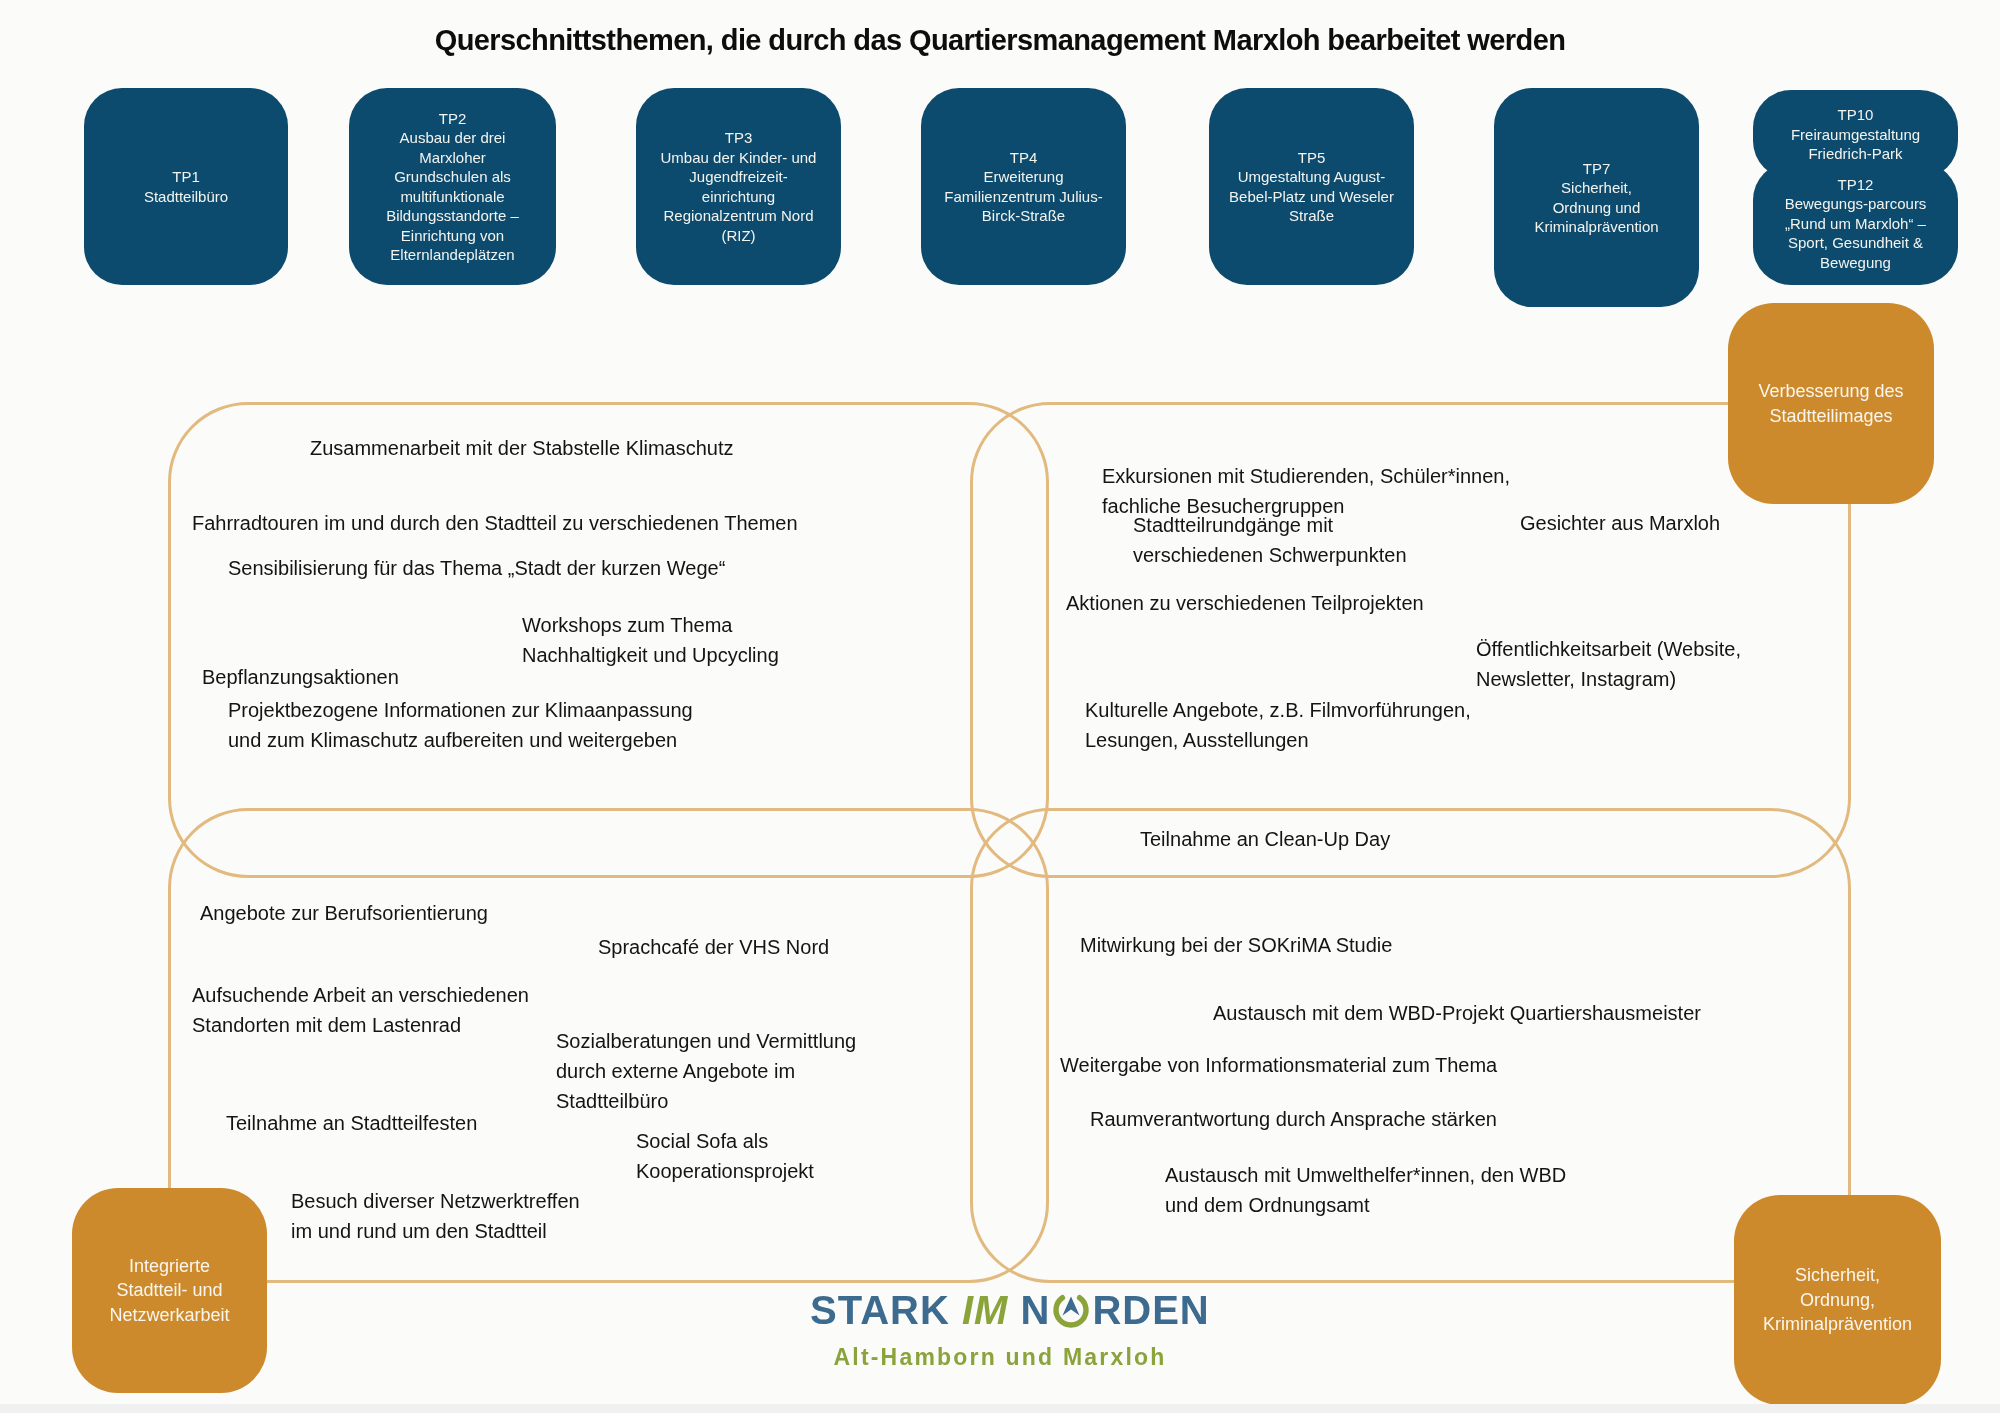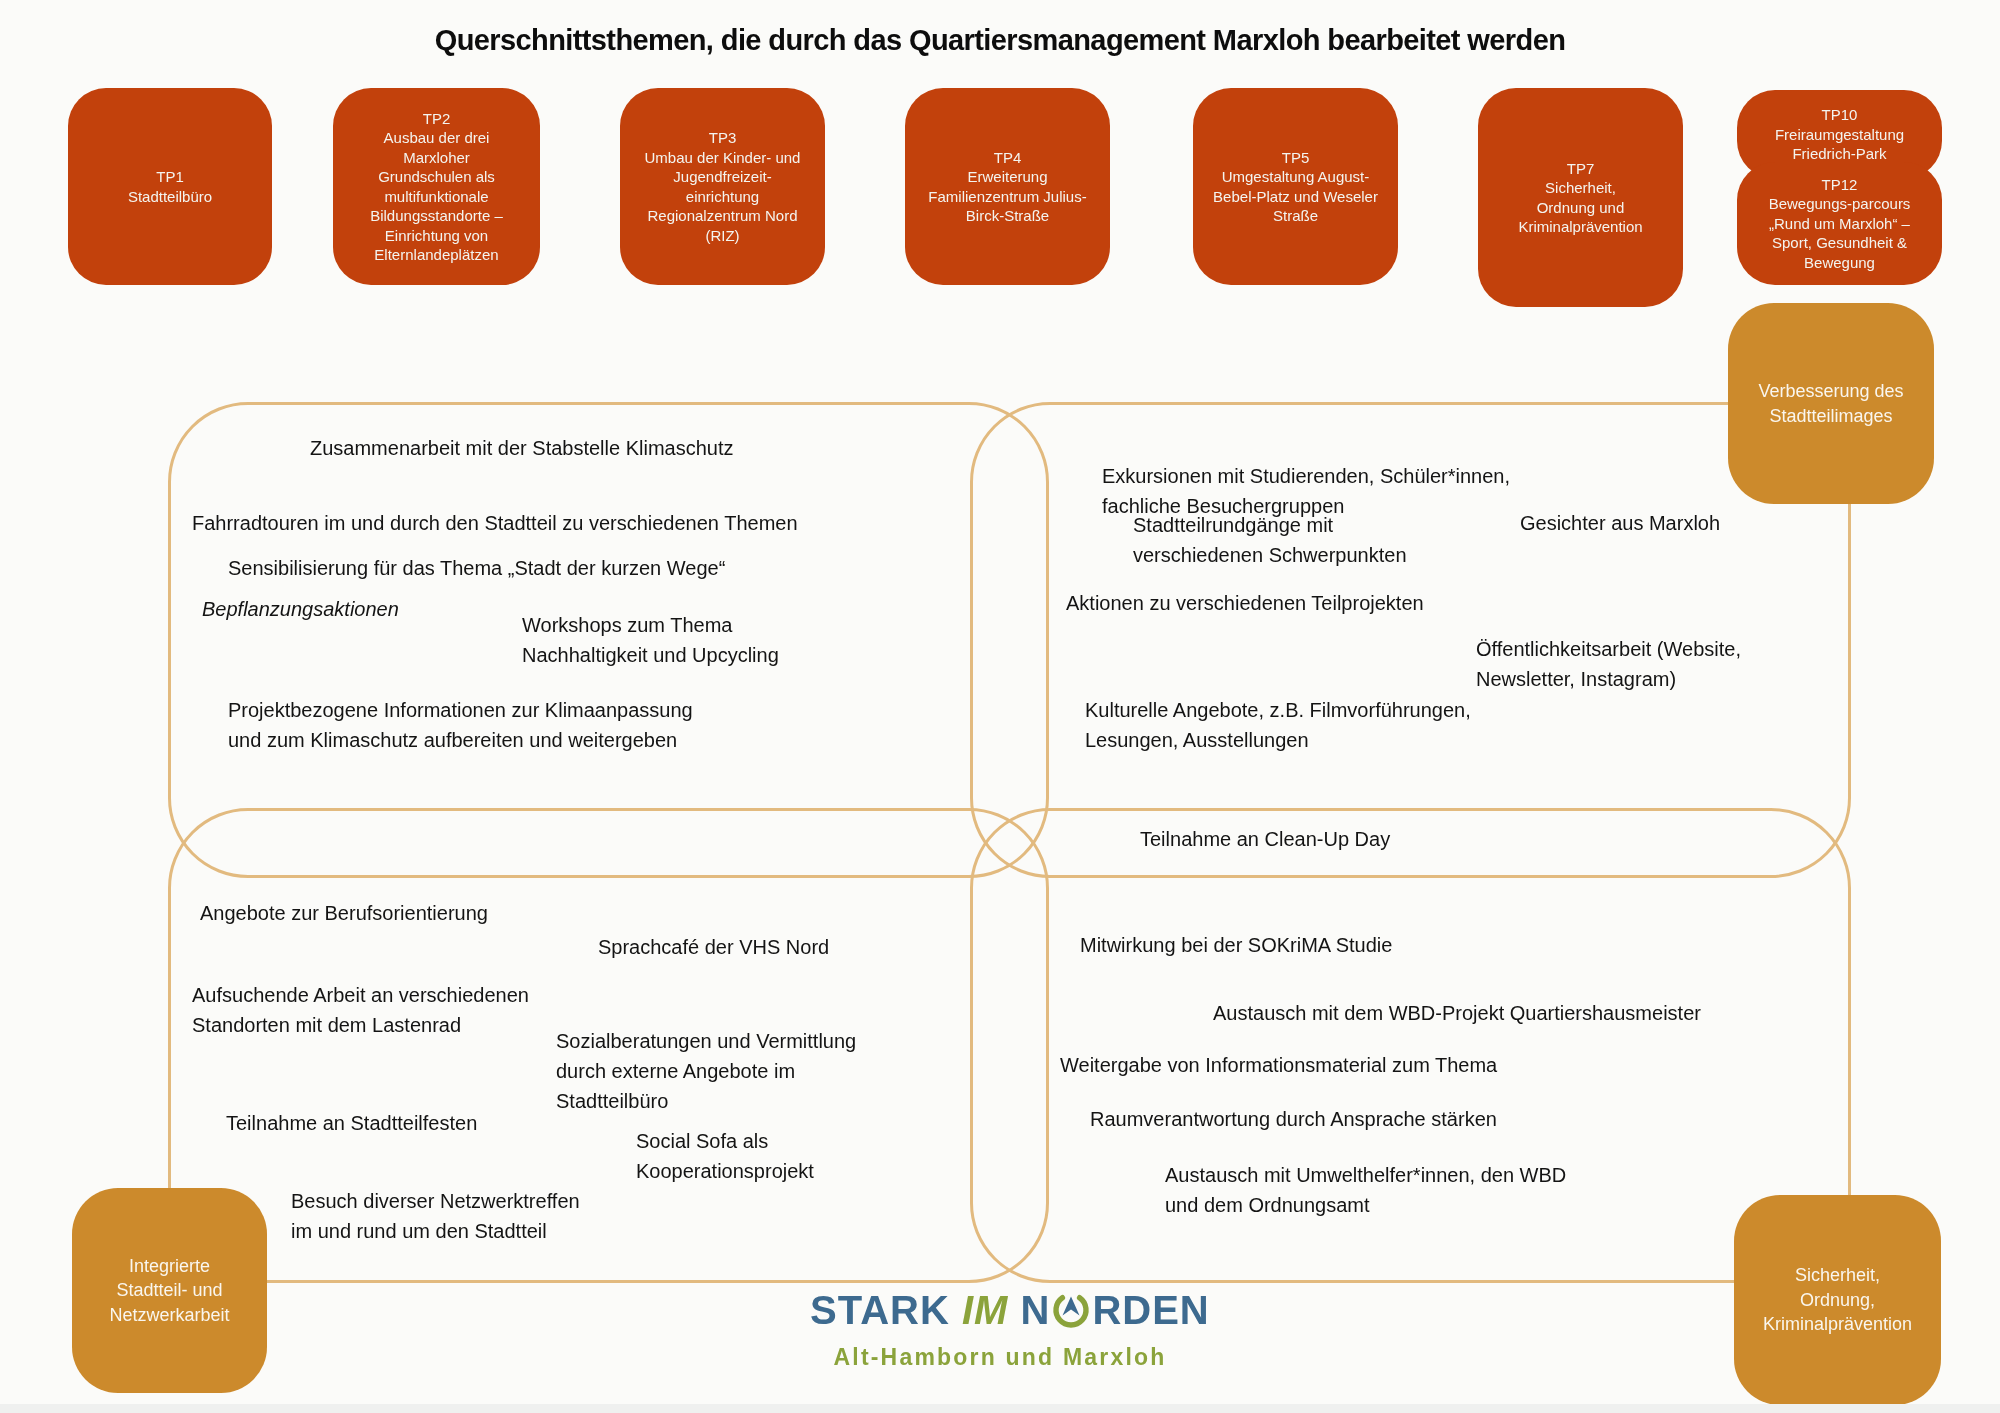--- a/index.html
+++ b/index.html
@@ -7,24 +7,24 @@
     position:relative;width:2000px;height:1413px;overflow:hidden;
     background:#fbfbf9;
     font-family:"Liberation Sans","DejaVu Sans",sans-serif;
     color:#161616;
   }
   .title{
     position:absolute;top:24px;left:0;right:0;text-align:center;
     font-size:29px;font-weight:bold;letter-spacing:-0.6px;color:#0d0d0d;
   }
   .tp-box{
-    position:absolute;background:#c2410c;border-radius:38px;
+    position:absolute;background:#0c4a6e;border-radius:38px;
     display:flex;align-items:center;justify-content:center;text-align:center;
     color:#f4f4ef;font-size:15px;line-height:19.5px;white-space:pre-line;
-    padding:4px 6px;box-sizing:border-box;
+    padding:4px 6px;box-sizing:border-box;margin-left:16px;
   }
   .quad-outline{
     position:absolute;border:3px solid #e2ba7f;border-radius:80px;
     background:transparent;
   }
   .goal-box{
     position:absolute;background:#cc8a2c;border-radius:46px;
     display:flex;align-items:center;justify-content:center;text-align:center;
     color:#faf6ee;font-size:18px;line-height:24.5px;white-space:pre-line;
     padding:6px;box-sizing:border-box;z-index:5;
@@ -100,21 +100,21 @@
       <div class="tp-box" style="left: 1737px; top: 162px; width: 205px; height: 123px;">TP12
 Bewegungs-parcours
 „Rund um Marxloh“ –
 Sport, Gesundheit &amp;
 Bewegung</div>
     </div>
   <div id="items-layer">
       <div class="item" style="left: 310px; top: 433px;">Zusammenarbeit mit der Stabstelle Klimaschutz</div>
       <div class="item" style="left: 192px; top: 508px;">Fahrradtouren im und durch den Stadtteil zu verschiedenen Themen</div>
       <div class="item" style="left: 228px; top: 553px;">Sensibilisierung für das Thema „Stadt der kurzen Wege“</div>
-      <div class="item" style="left: 202px; top: 594px; font-style: italic;">Bepflanzungsaktionen</div>
+      <div class="item" style="left: 202px; top: 662px;">Bepflanzungsaktionen</div>
       <div class="item" style="left: 522px; top: 610px;">Workshops zum Thema
 Nachhaltigkeit und Upcycling</div>
       <div class="item" style="left: 228px; top: 695px;">Projektbezogene Informationen zur Klimaanpassung
 und zum Klimaschutz aufbereiten und weitergeben</div>
       <div class="item" style="left: 1102px; top: 433px; margin-top: 28px;">Exkursionen mit Studierenden, Schüler*innen,
 fachliche Besuchergruppen</div>
       <div class="item" style="left: 1133px; top: 510px;">Stadtteilrundgänge mit
 verschiedenen Schwerpunkten</div>
       <div class="item" style="left: 1520px; top: 508px;">Gesichter aus Marxloh</div>
       <div class="item" style="left: 1066px; top: 588px;">Aktionen zu verschiedenen Teilprojekten</div>

